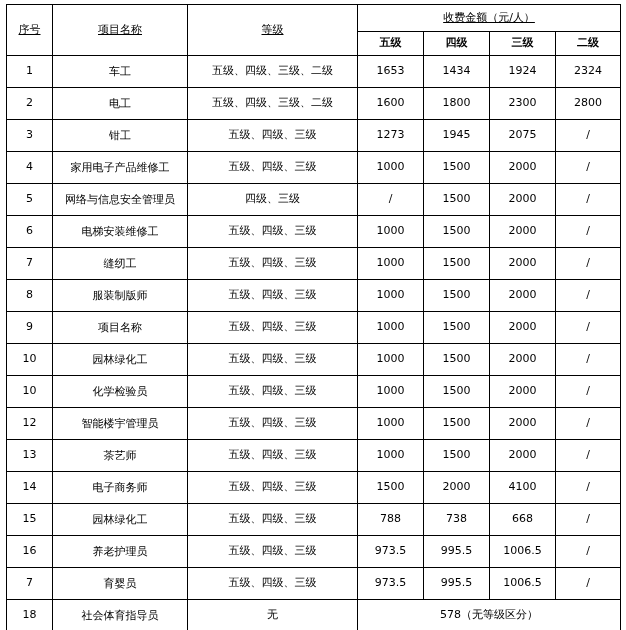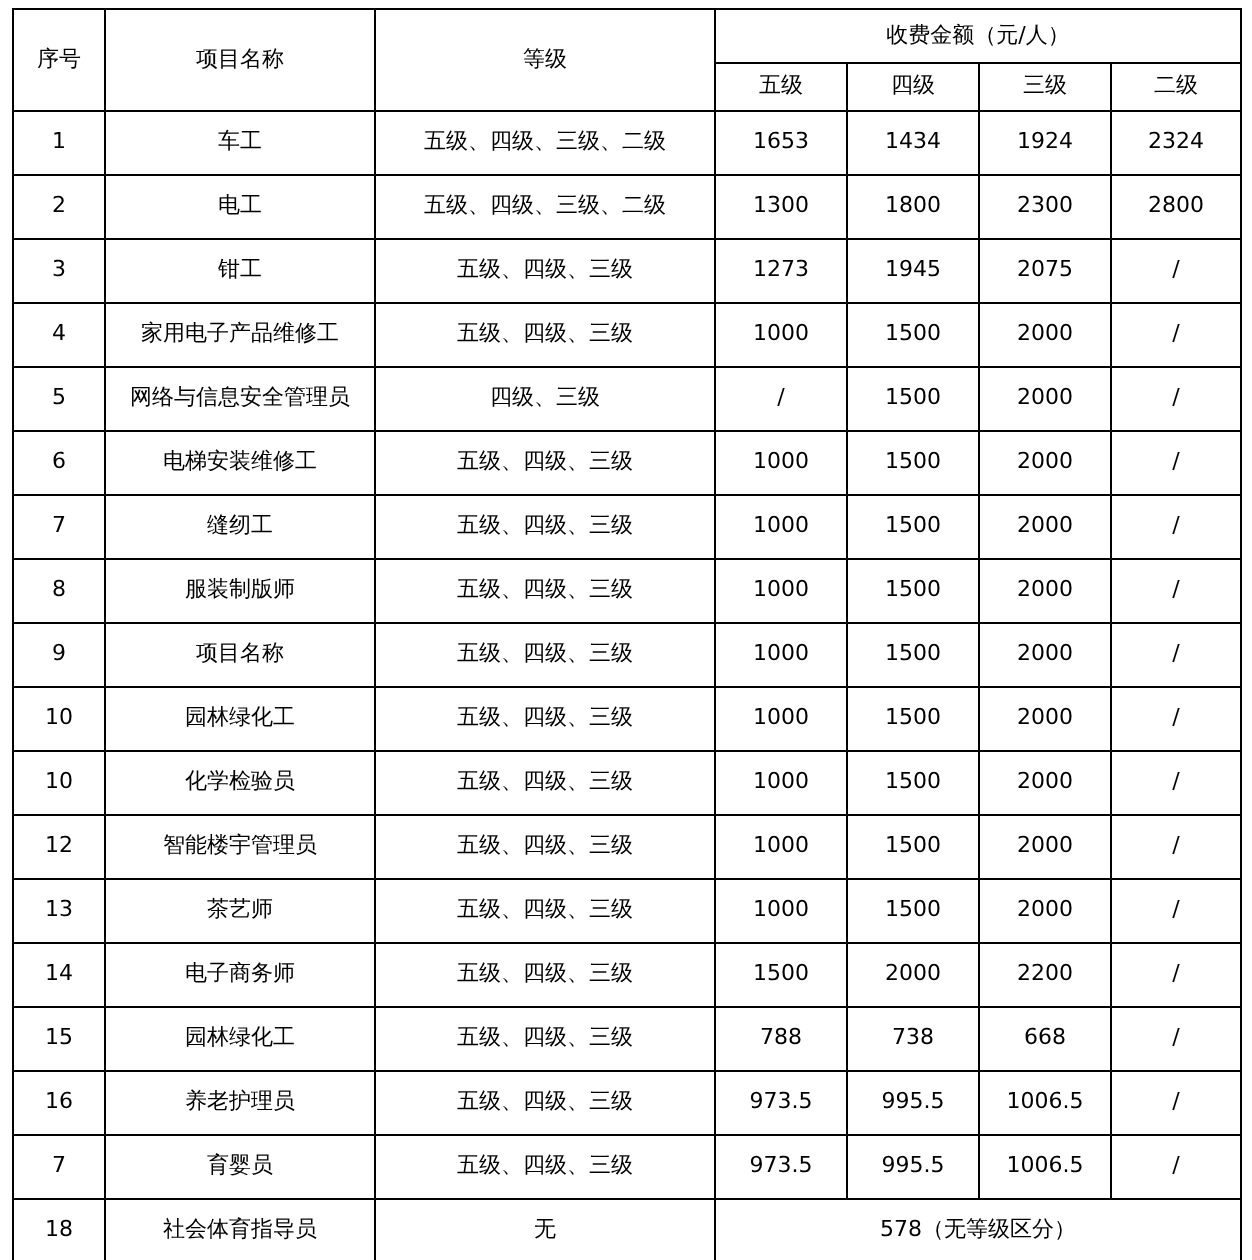--- a/index.html
+++ b/index.html
@@ -30,27 +30,28 @@
     text-align: center;
     vertical-align: middle;
     font-weight: normal;
     font-size: 11px;
     line-height: 1.15;
     padding: 0;
   }
   .hdr-cell {
     font-weight: bold;
     font-size: 12px;
+    text-decoration: underline;
   }
   .hdr-sub {
     font-weight: bold;
     font-size: 11.5px;
   }
   tr.head-row-1 td { height: 26px; }
-  tr.head-row-2 td { height: 23px; }
+  tr.head-row-2 td { height: 23px; font-weight: bold; }
   tr.data-row td { height: 31px; }
   tr.last-row td { height: 31px; text-align: center; }
 
   col.c-idx   { width: 46px; }
   col.c-name  { width: 135px; }
   col.c-level { width: 170px; }
   col.c-l5    { width: 66px; }
   col.c-l4    { width: 66px; }
   col.c-l3    { width: 66px; }
   col.c-l2    { width: 65px; }
@@ -95,21 +96,21 @@
         <td class="level-cell">五级、四级、三级、二级</td>
         <td class="num-cell">1653</td>
         <td class="num-cell">1434</td>
         <td class="num-cell">1924</td>
         <td class="num-cell">2324</td>
       </tr>
       <tr class="data-row">
         <td class="idx-cell">2</td>
         <td class="name-cell">电工</td>
         <td class="level-cell">五级、四级、三级、二级</td>
-        <td class="num-cell">1300</td>
+        <td class="num-cell">1600</td>
         <td class="num-cell">1800</td>
         <td class="num-cell">2300</td>
         <td class="num-cell">2800</td>
       </tr>
       <tr class="data-row">
         <td class="idx-cell">3</td>
         <td class="name-cell">钳工</td>
         <td class="level-cell">五级、四级、三级</td>
         <td class="num-cell">1273</td>
         <td class="num-cell">1945</td>
@@ -205,21 +206,21 @@
         <td class="num-cell">1500</td>
         <td class="num-cell">2000</td>
         <td class="num-cell">/</td>
       </tr>
       <tr class="data-row">
         <td class="idx-cell">14</td>
         <td class="name-cell">电子商务师</td>
         <td class="level-cell">五级、四级、三级</td>
         <td class="num-cell">1500</td>
         <td class="num-cell">2000</td>
-        <td class="num-cell">2200</td>
+        <td class="num-cell">4100</td>
         <td class="num-cell">/</td>
       </tr>
       <tr class="data-row">
         <td class="idx-cell">15</td>
         <td class="name-cell">园林绿化工</td>
         <td class="level-cell">五级、四级、三级</td>
         <td class="num-cell">788</td>
         <td class="num-cell">738</td>
         <td class="num-cell">668</td>
         <td class="num-cell">/</td>

